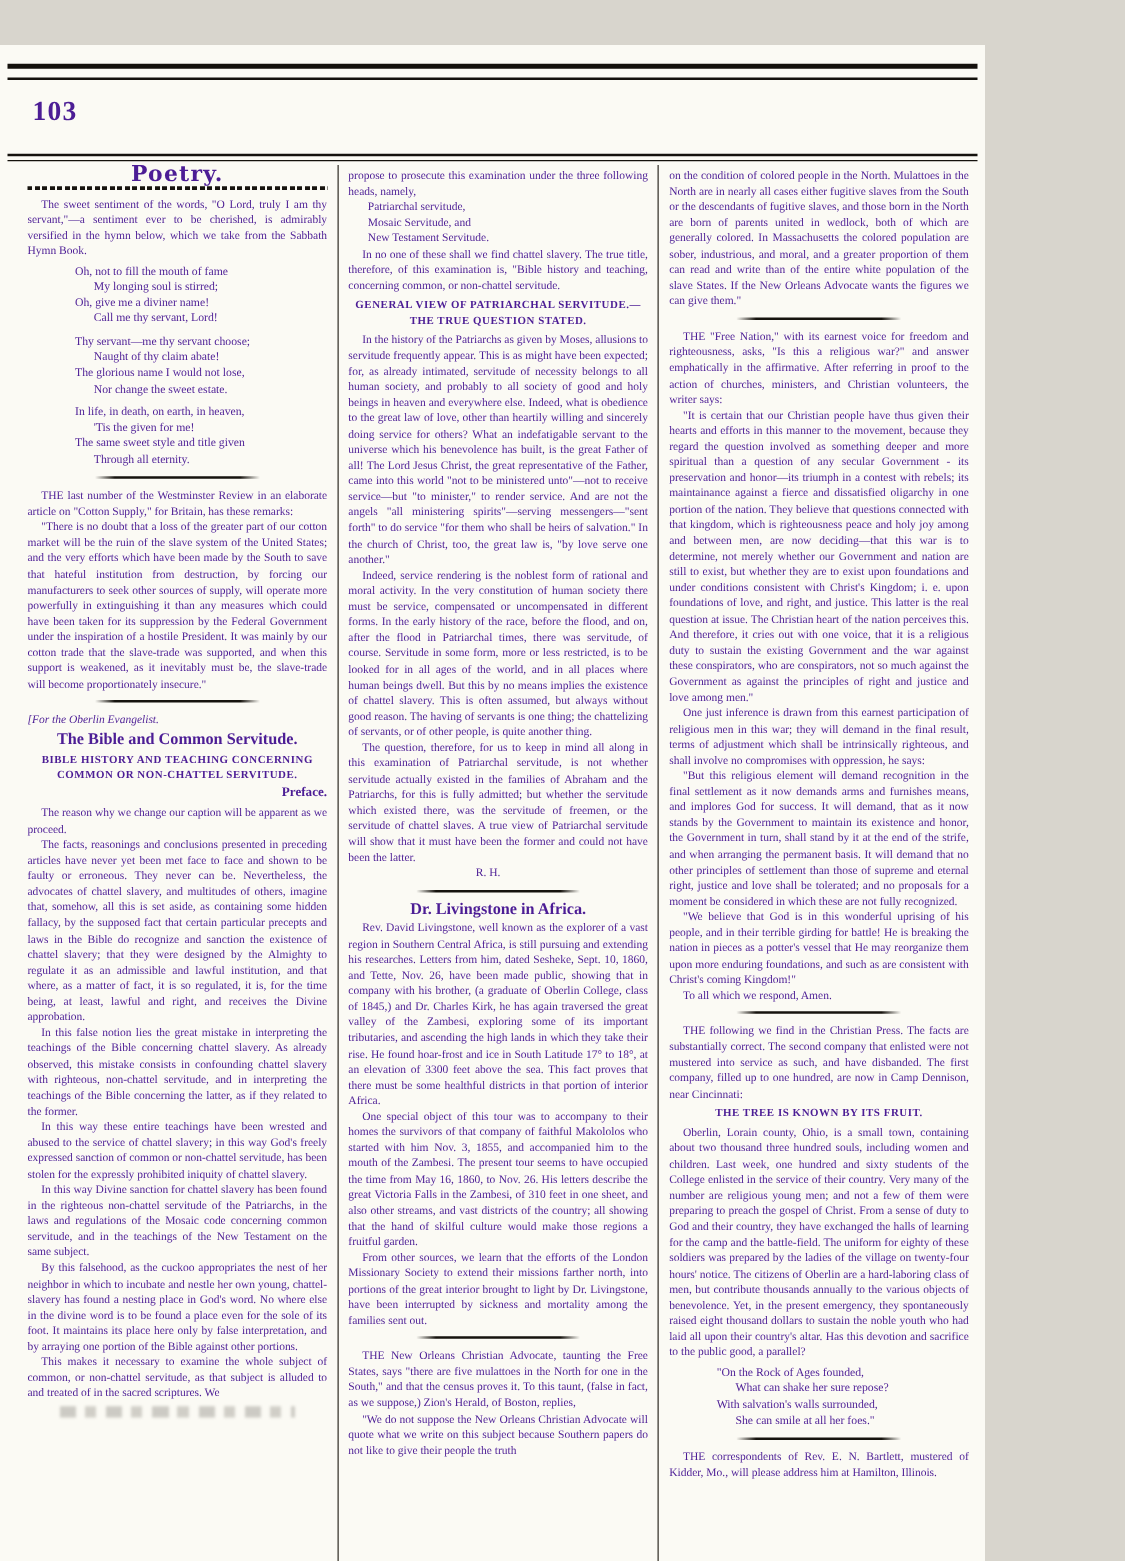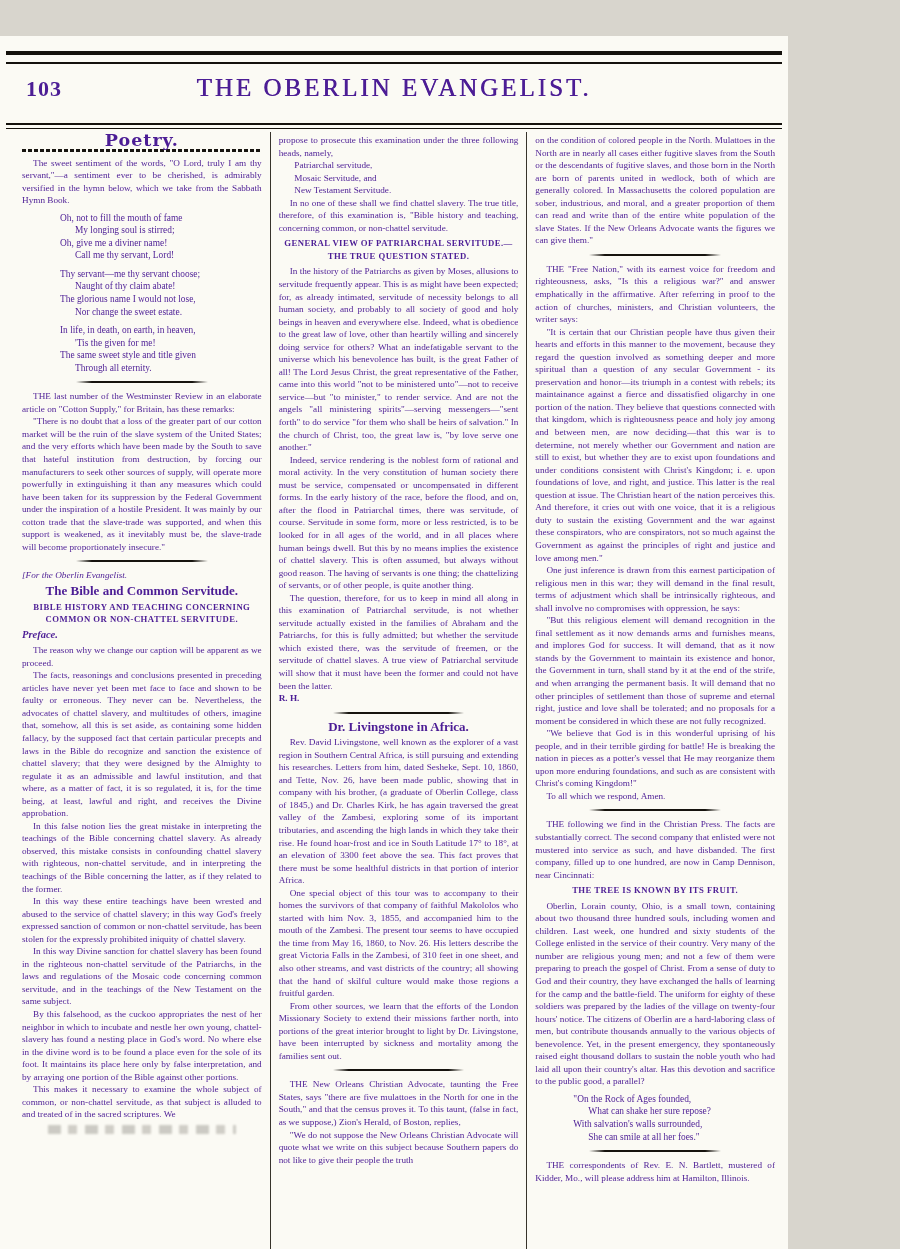--- a/index.html
+++ b/index.html
@@ -32,35 +32,34 @@
   .verse { margin:5px 0 6px 38px; font-size:9.4px; }
   .vindent { padding-left:15px; }
   .divider { height:2px; width:55%; margin:7px auto;
     background:linear-gradient(90deg, rgba(0,0,0,0), #16130e 12%, #16130e 88%, rgba(0,0,0,0)); }
   .poetry-head { text-align:center; font-family:"DejaVu Serif", serif; font-weight:bold;
     font-size:17.5px; margin:0; letter-spacing:1px; }
   .wavy { height:3px; margin:2px 0 5px;
     background:repeating-linear-gradient(90deg,#17140f 0 4px, transparent 4px 6px); }
   .article-title { text-align:center; font-weight:bold; font-size:13px; margin:3px 0; }
   .subhead { text-align:center; font-weight:bold; font-size:8.7px; letter-spacing:0.45px; margin:3px 4px; }
-  .preface { text-align:left; font-style:italic; font-weight:bold; font-size:10.5px; margin:2px 0 3px; }
+  .preface { text-align:right; font-weight:bold; font-size:10.5px; margin:2px 0 3px; }
   .credit { text-align:left; font-style:italic; margin:2px 2px 1px 0; }
-  .sig { text-align:left; padding-right:16px; margin:0;font-weight:bold; }
+  .sig { text-align:center; padding-right:16px; margin:0; }
   .bleed { height:9px; margin:4px 26px 0; opacity:.26; filter:blur(1.3px);
     background:repeating-linear-gradient(90deg,#4a463e 0 13px, transparent 13px 20px, #5a554b 20px 29px, transparent 29px 37px); }
 </style>
 </head>
 <body>
 
 <div class="page">
   <div class="rule-top"></div>
 
   <div class="masthead">
     <div class="page-number">103</div>
-    <div class="paper-title">THE OBERLIN EVANGELIST.</div>
   </div>
   <div class="rule-head"></div>
 
   <div class="columns">
 
     <div class="col">
       <div class="poetry-head">Poetry.</div>
       <div class="wavy"></div>
       <p class="para">The sweet sentiment of the words, "O Lord, truly I am thy servant,"—a sentiment ever to be cherished, is admirably versified in the hymn below, which we take from the Sabbath Hymn Book.</p>
       <div class="verse">

